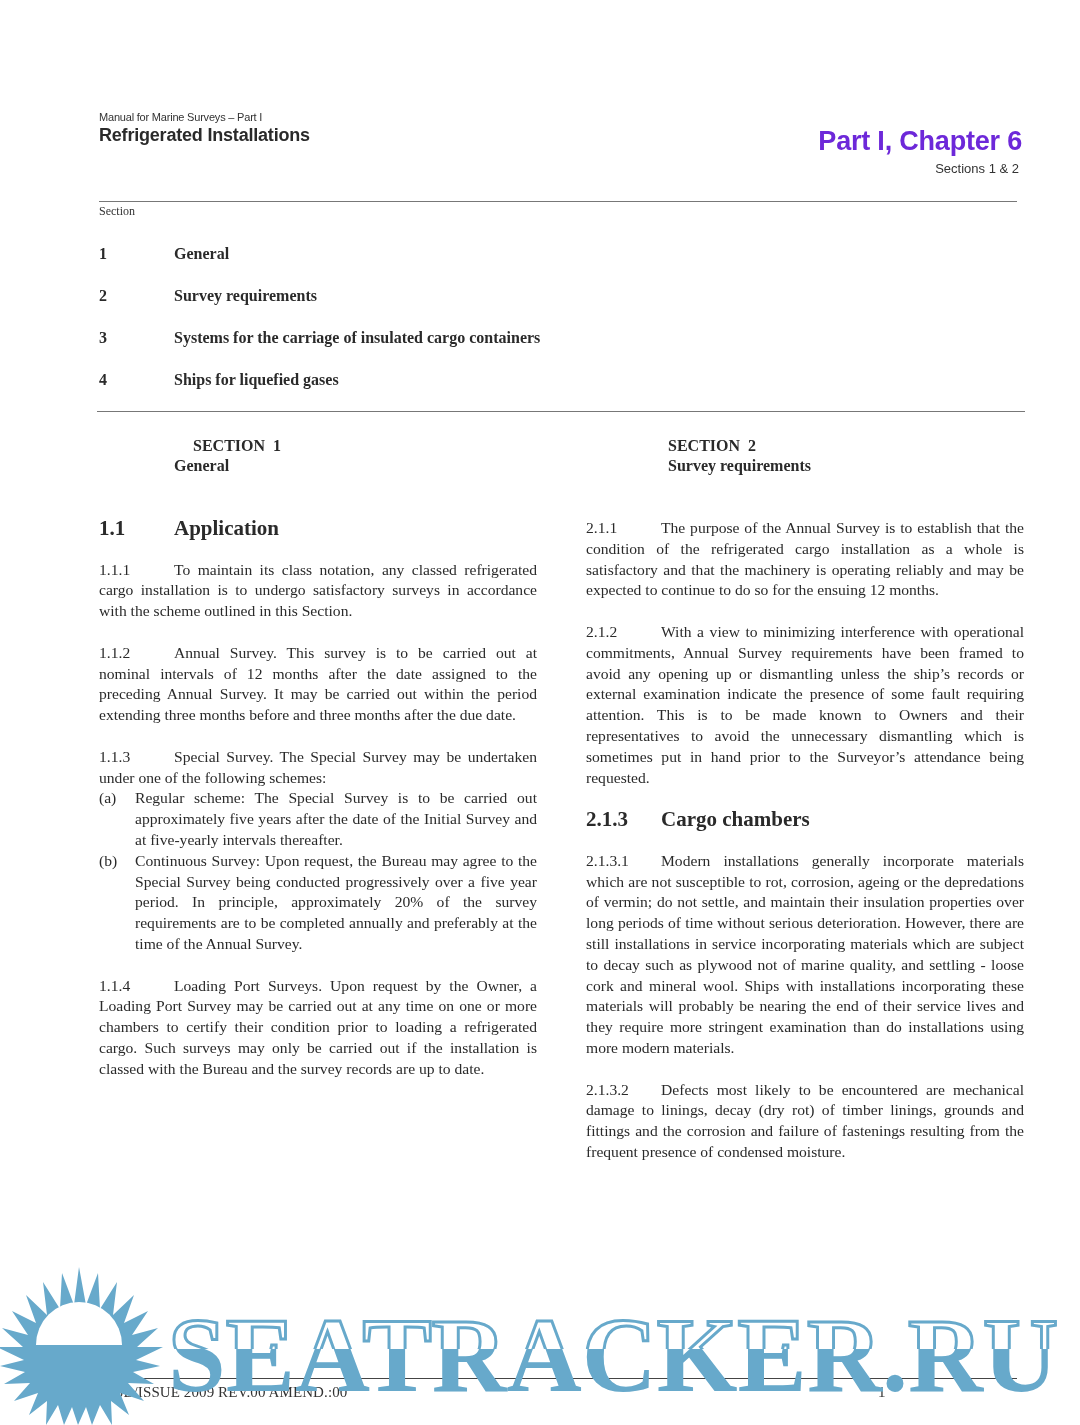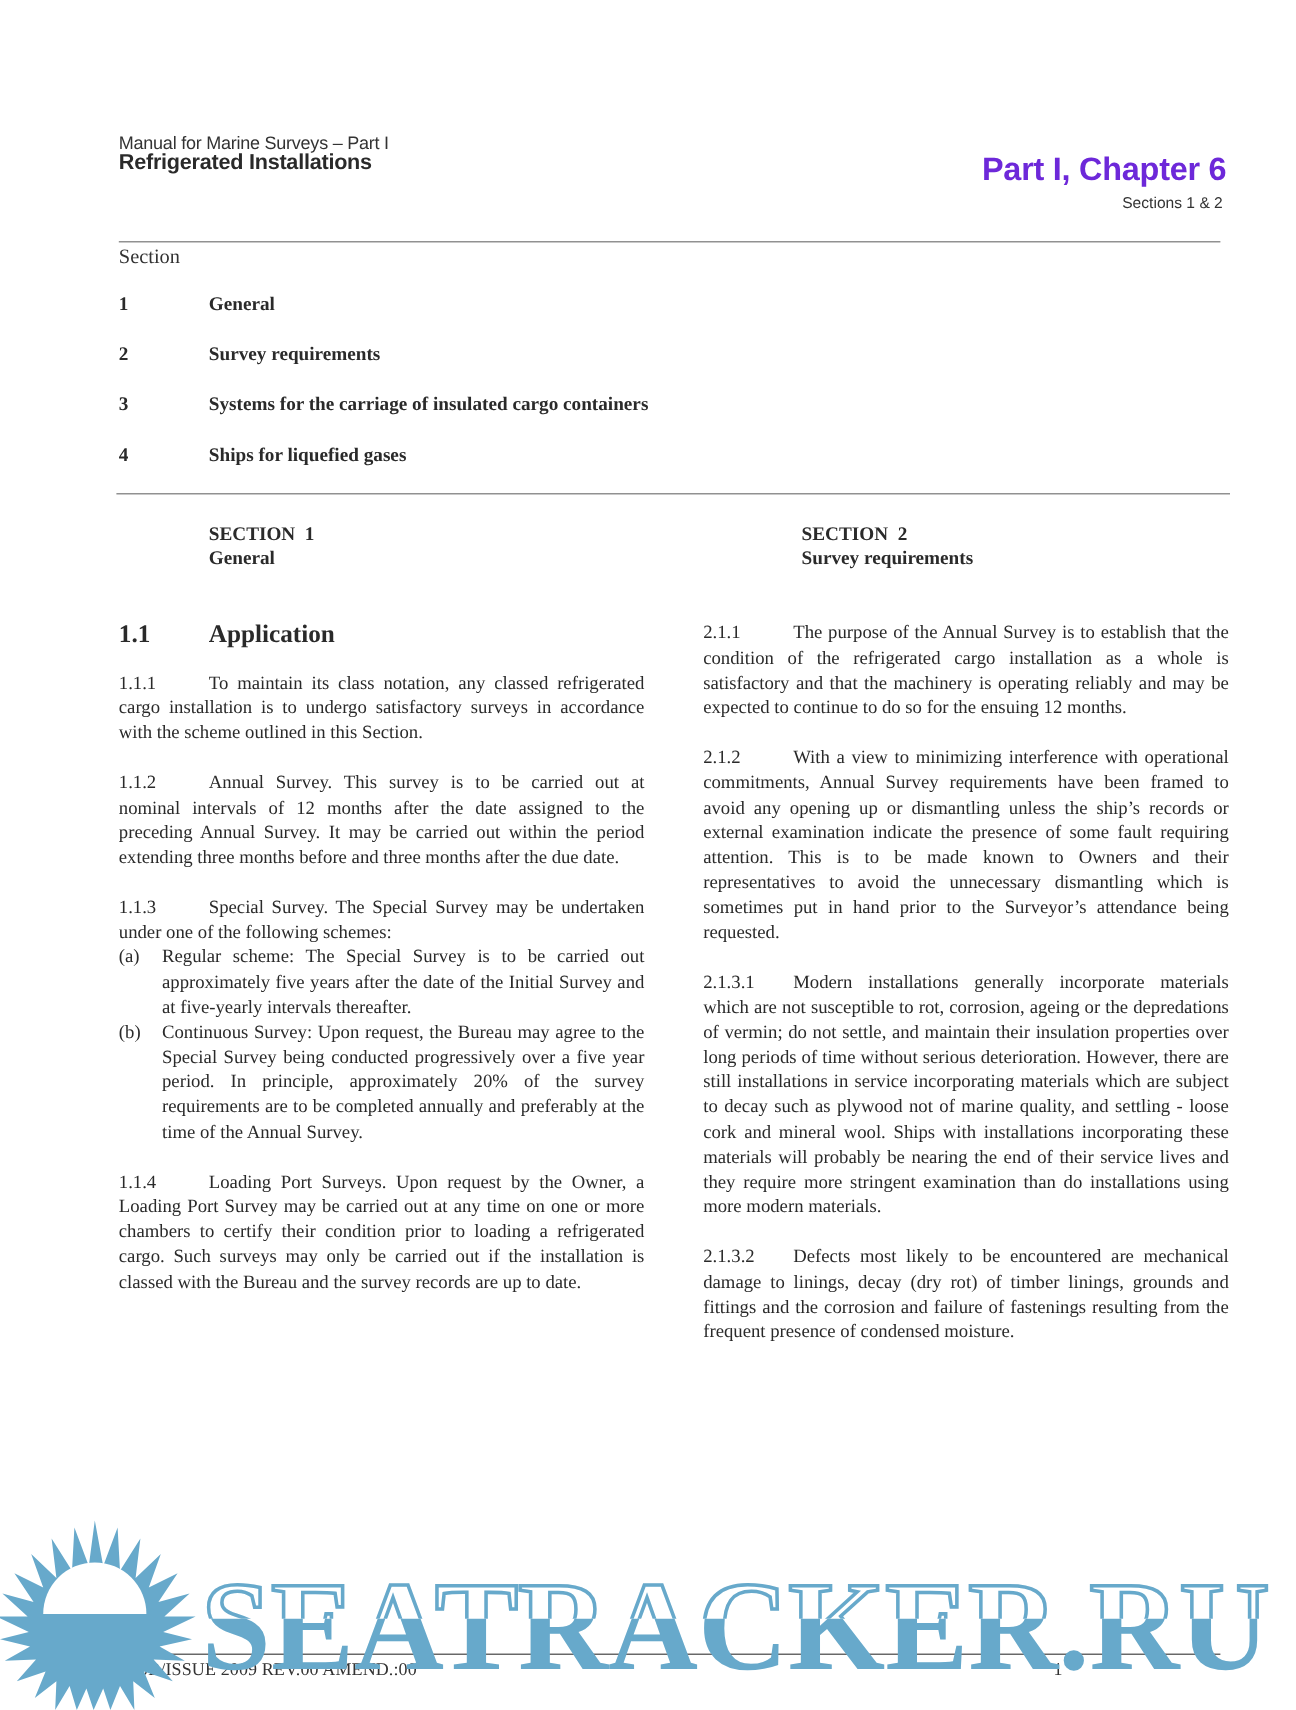--- a/index.html
+++ b/index.html
@@ -1,28 +1,28 @@
 <!DOCTYPE html>
 <html><head>
 <meta charset="utf-8">
 <style>
   html, body { margin: 0; padding: 0; background: #ffffff; }
   body { width: 1080px; height: 1425px; position: relative; overflow: hidden; color: #222; }
   .sans { font-family: "Liberation Sans", sans-serif; }
   .serif { font-family: "Liberation Serif", serif; }
   .abs { position: absolute; }
 
-  .manual-label { left: 99px; top: 111px; font-size: 15px; color: #333; letter-spacing: -0.2px; }
+  .manual-label { left: 99px; top: 111px; font-size: 11px; color: #333; letter-spacing: -0.2px; }
   .doc-title { left: 99px; top: 125px; font-size: 18px; font-weight: bold; color: #2a2a2a; letter-spacing: -0.2px; }
   .chapter-title { right: 58px; top: 126px; font-size: 27px; font-weight: bold; color: #6d28d9; letter-spacing: -0.2px; }
   .sections-label { right: 61px; top: 161px; font-size: 13px; color: #333; }
 
   .rule { position: absolute; height: 1px; background: #777; }
 
-  .toc-heading { left: 99px; top: 204px; font-size: 17px; color: #333; }
+  .toc-heading { left: 99px; top: 204px; font-size: 12px; color: #333; }
   .toc-row { position: absolute; left: 99px; font-size: 16px; font-weight: bold; color: #2a2a2a; }
   .toc-num { position: absolute; left: 0; }
   .toc-label { position: absolute; left: 75px; white-space: nowrap; }
 
   .sec-head { font-size: 16px; font-weight: bold; color: #2a2a2a; line-height: 20px; }
 
   .col { position: absolute; width: 438px; font-size: 15.6px; line-height: 20.8px; color: #2a2a2a; text-align: justify; }
   .col p { margin: 0 0 20.8px 0; }
   .num { display: inline-block; width: 75px; }
   .sub-head { font-weight: bold; font-size: 21px; margin-bottom: 20.8px; }
@@ -61,21 +61,21 @@
   <span class="toc-label">Systems for the carriage of insulated cargo containers</span>
 </div>
 <div class="toc-row serif" style="top:371px;">
   <span class="toc-num">4</span>
   <span class="toc-label">Ships for liquefied gases</span>
 </div>
 
 <div class="rule" style="left:97px; top:411px; width:928px;"></div>
 
 <div class="abs serif sec-head" style="left:174px; top:436px;">
-  <div style="white-space:pre;">SECTION  1</div>
+  <div style="white-space:pre;margin-left:19px;">SECTION  1</div>
   <div>General</div>
 </div>
 <div class="abs serif sec-head" style="left:668px; top:436px;">
   <div style="white-space:pre;">SECTION  2</div>
   <div>Survey requirements</div>
 </div>
 
 <div class="col serif" style="left:99px; top:518px;">
   <div class="sub-head">
     <span class="num">1.1</span><span>Application</span>
@@ -92,20 +92,23 @@
       <span class="marker">(b)</span>
       <span>Continuous Survey: Upon request, the Bureau may agree to the Special Survey being conducted progressively over a five year period. In principle, approximately 20% of the survey requirements are to be completed annually and preferably at the time of the Annual Survey.</span>
     </div>
   </div>
   <p><span class="num">1.1.4</span><span>Loading Port Surveys. Upon request by the Owner, a Loading Port Survey may be carried out at any time on one or more chambers to certify their condition prior to loading a refrigerated cargo. Such surveys may only be carried out if the installation is classed with the Bureau and the survey records are up to date.</span></p>
 </div>
 
 <div class="col serif" style="left:586px; top:518px;">
   <p><span class="num">2.1.1</span><span>The purpose of the Annual Survey is to establish that the condition of the refrigerated cargo installation as a whole is satisfactory and that the machinery is operating reliably and may be expected to continue to do so for the ensuing 12 months.</span></p>
   <p><span class="num">2.1.2</span><span>With a view to minimizing interference with operational commitments, Annual Survey requirements have been framed to avoid any opening up or dismantling unless the ship’s records or external examination indicate the presence of some fault requiring attention. This is to be made known to Owners and their representatives to avoid the unnecessary dismantling which is sometimes put in hand prior to the Surveyor’s attendance being requested.</span></p>
+  <div class="sub-head">
+    <span class="num">2.1.3</span><span>Cargo chambers</span>
+  </div>
   <p><span class="num">2.1.3.1</span><span>Modern installations generally incorporate materials which are not susceptible to rot, corrosion, ageing or the depredations of vermin; do not settle, and maintain their insulation properties over long periods of time without serious deterioration. However, there are still installations in service incorporating materials which are subject to decay such as plywood not of marine quality, and settling - loose cork and mineral wool. Ships with installations incorporating these materials will probably be nearing the end of their service lives and they require more stringent examination than do installations using more modern materials.</span></p>
   <p><span class="num">2.1.3.2</span><span>Defects most likely to be encountered are mechanical damage to linings, decay (dry rot) of timber linings, grounds and fittings and the corrosion and failure of fastenings resulting from the frequent presence of condensed moisture.</span></p>
 </div>
 
 <div class="rule" style="left:97px; top:1378px; width:920px; background:#444;"></div>
 <div class="abs serif footer-text">INSB/ISSUE 2009 REV.00 AMEND.:00</div>
 <div class="abs serif page-num">1</div>
 
 <svg class="abs watermark" viewBox="0 0 1080 160">
   <g>

